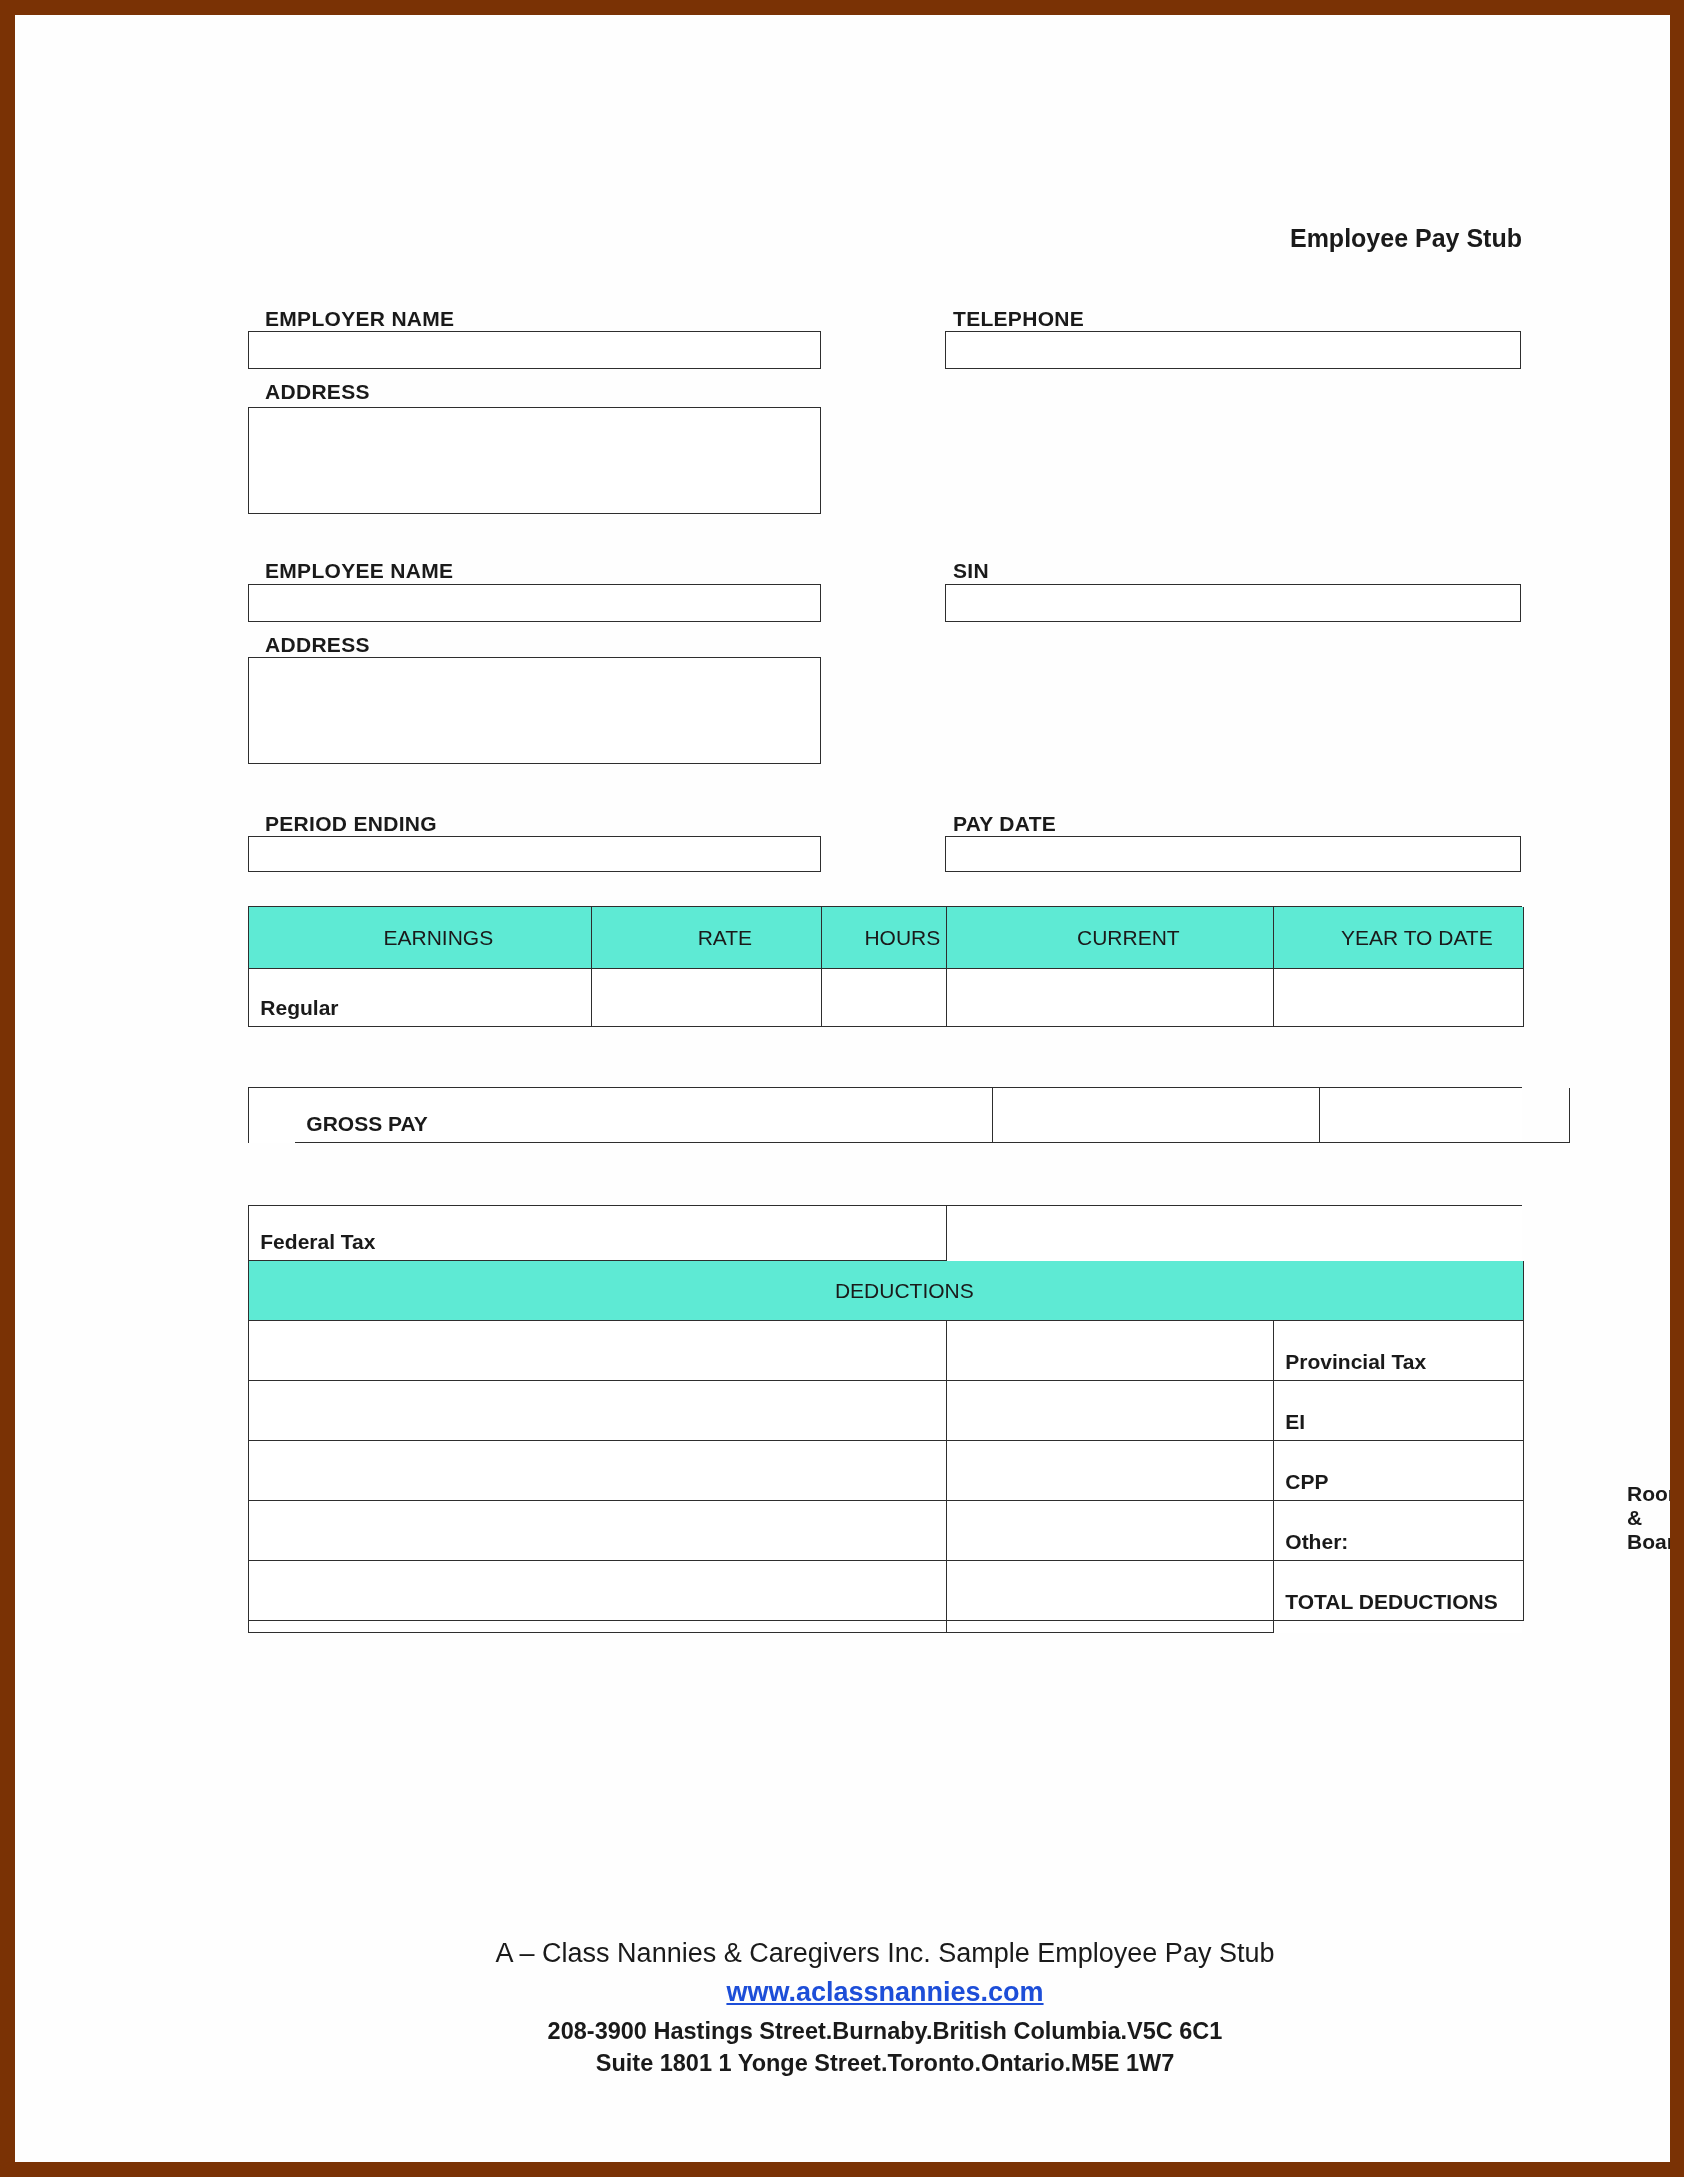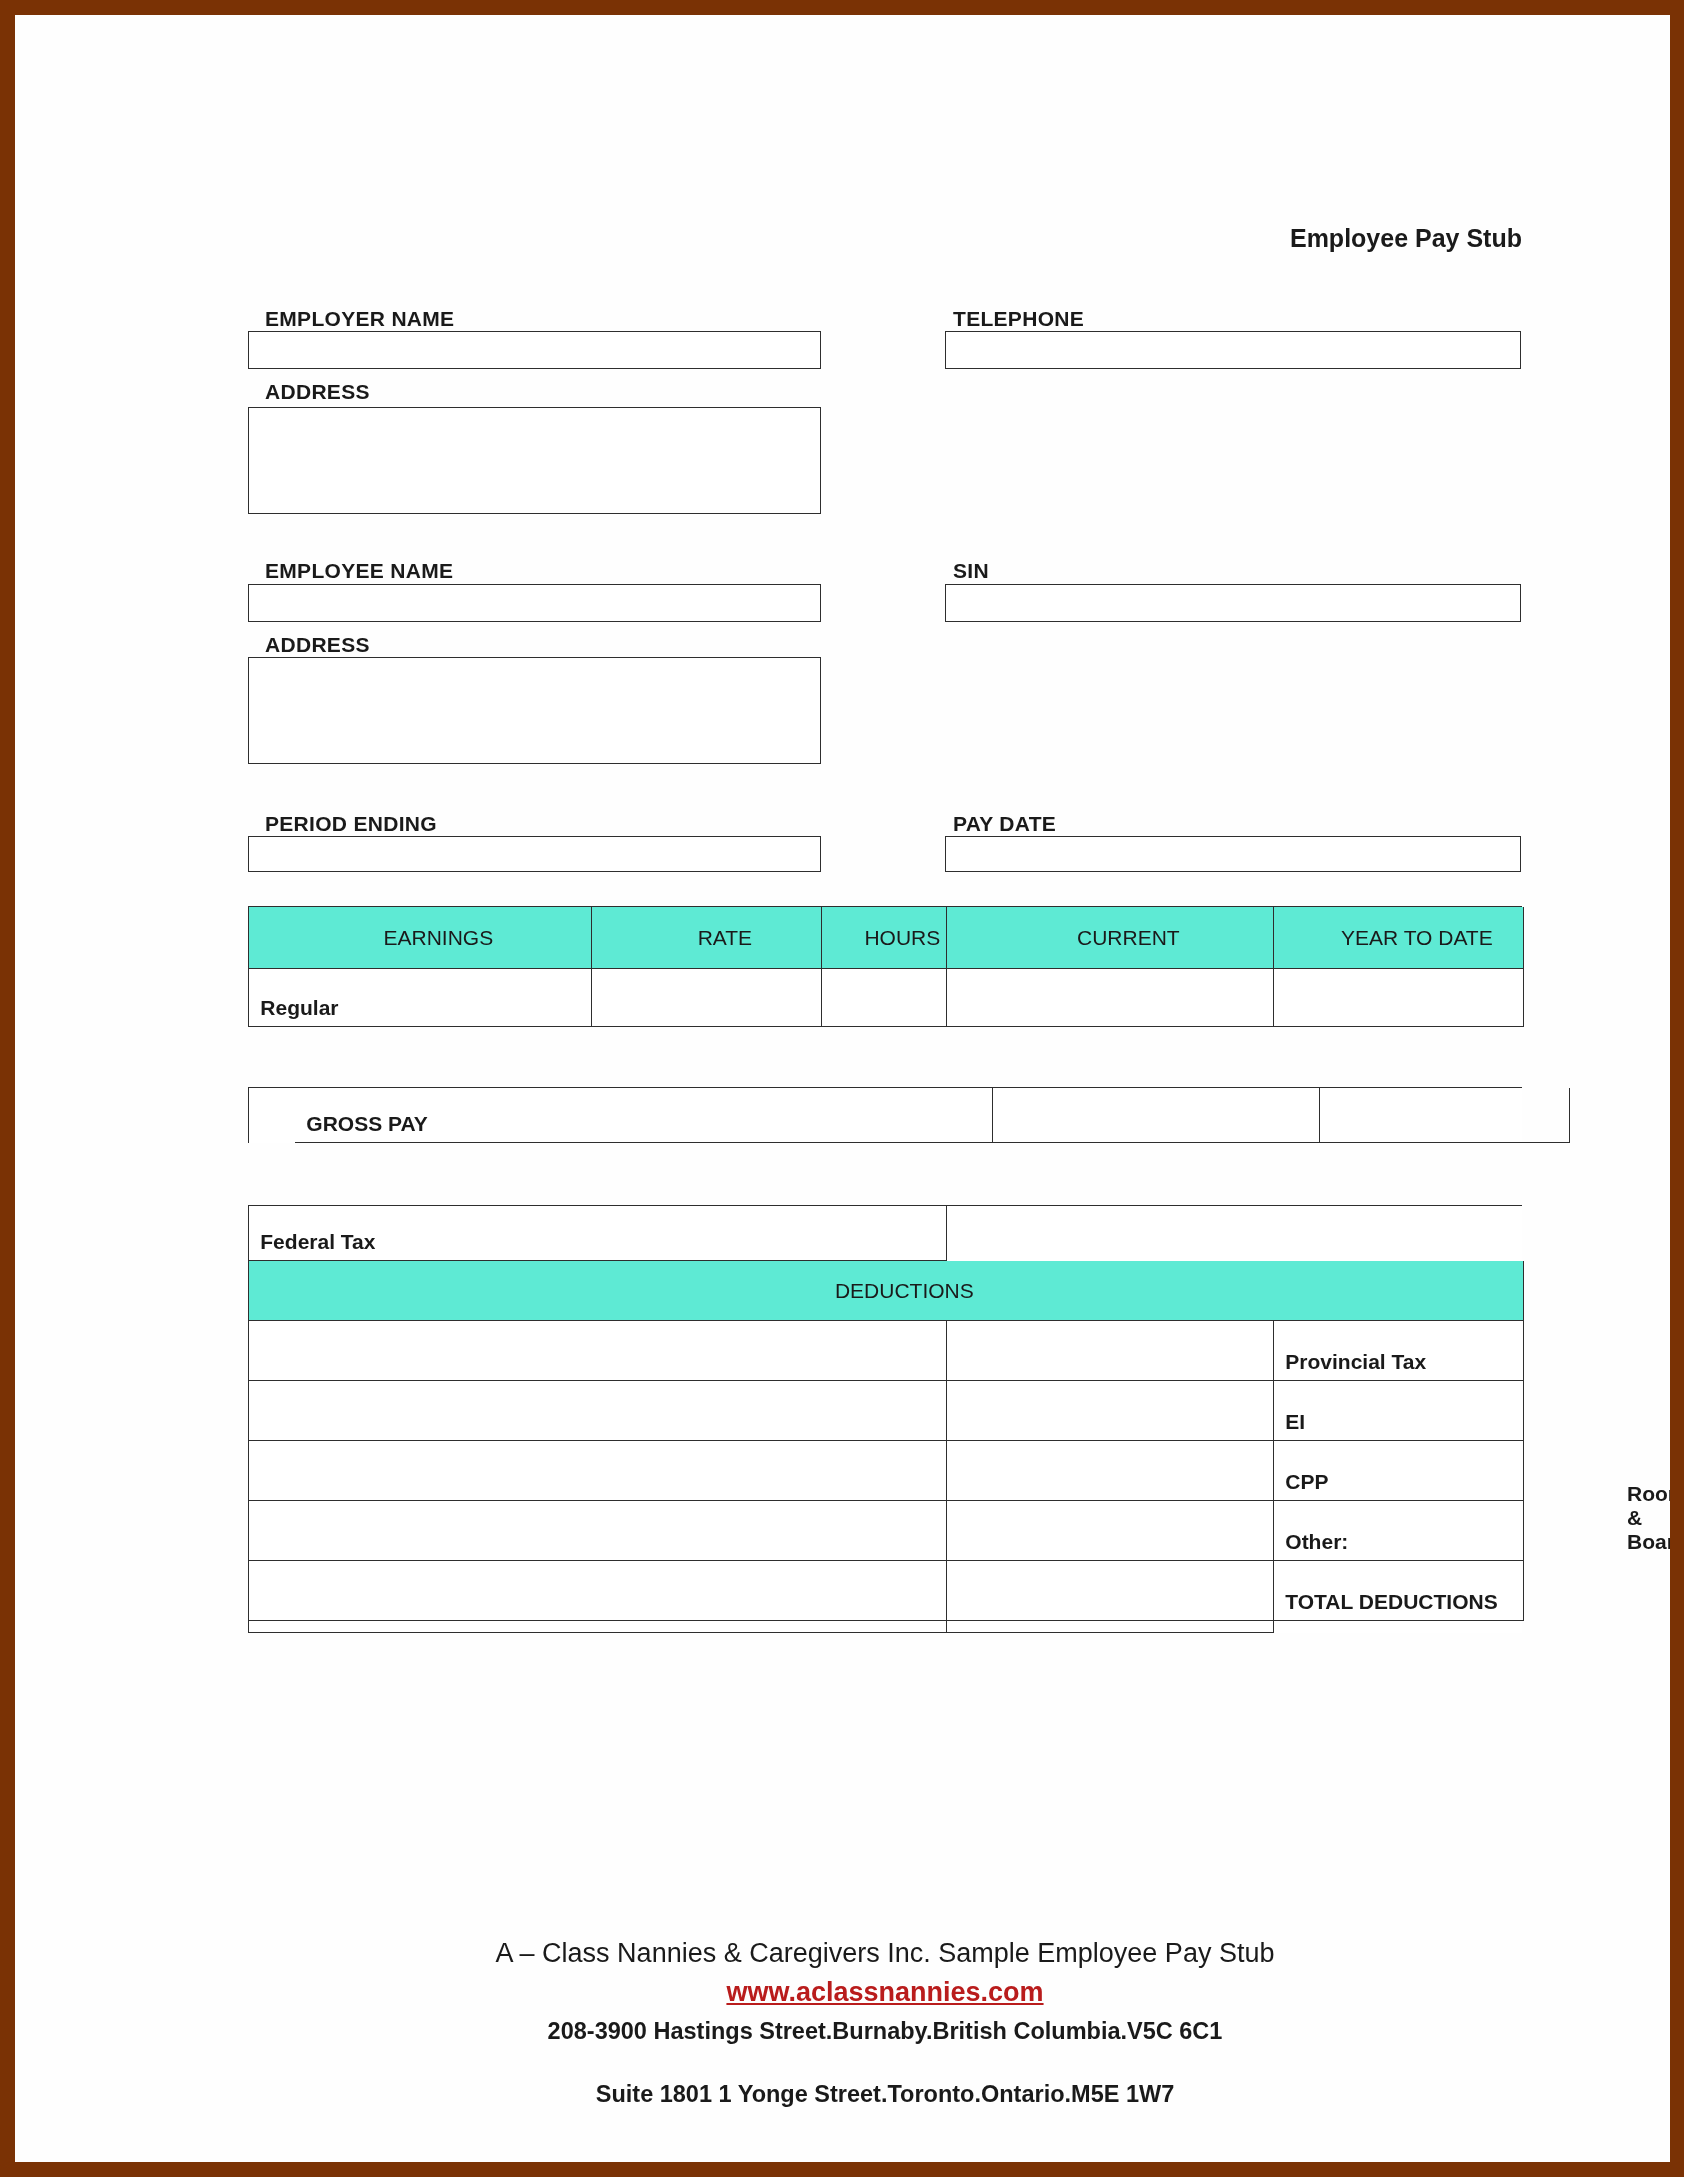--- a/index.html
+++ b/index.html
@@ -47,21 +47,21 @@
   .cell.bold { font-weight:bold; }
   .span-all { grid-column:1 / -1; }
   .sublabel {
     position:absolute; left:353px; bottom:5.6px; font-weight:bold;margin-top:16px;
   }
   .footer-line {
     position:absolute; left:248px; width:1274px; text-align:center;
   }
   .f-lg { font-size:27px; }
   .f-md { font-size:23.5px; font-weight:bold; }
-  .link { color:#b91c1c; text-decoration:underline; cursor:pointer; font-weight:bold; }
+  .link { color:#1d4ed8; text-decoration:underline; cursor:pointer; font-weight:bold; }
 </style>
 </head>
 <body>
 
 <div class="page">
   <div class="page-border"></div>
 
   <div class="title">Employee Pay Stub</div>
 
   <div class="lbl" style="left:265px; top:307px;">EMPLOYER NAME</div>
@@ -138,15 +138,15 @@
     <div class="cell"></div>
     <div class="cell"></div>
   </div>
 
 
   <div class="footer-line f-lg" style="top:1938px;">A – Class Nannies &amp; Caregivers Inc. Sample Employee Pay Stub</div>
   <div class="footer-line f-lg" style="top:1977px;">
     <span class="link">www.aclassnannies.com</span>
   </div>
   <div class="footer-line f-md" style="top:2018px;">208-3900 Hastings Street.Burnaby.British Columbia.V5C 6C1</div>
-  <div class="footer-line f-md" style="top:2050px;margin-top:31px;">Suite 1801 1 Yonge Street.Toronto.Ontario.M5E 1W7</div>
+  <div class="footer-line f-md" style="top:2050px;">Suite 1801 1 Yonge Street.Toronto.Ontario.M5E 1W7</div>
 </div>
 
 
 </body></html>

